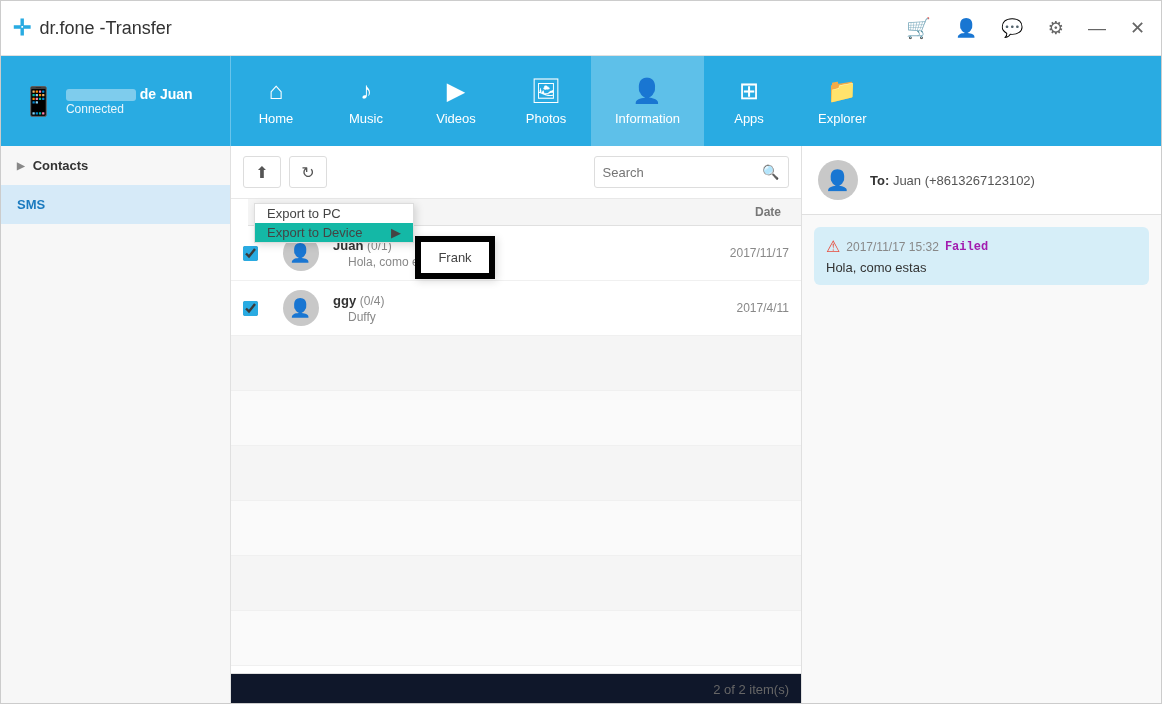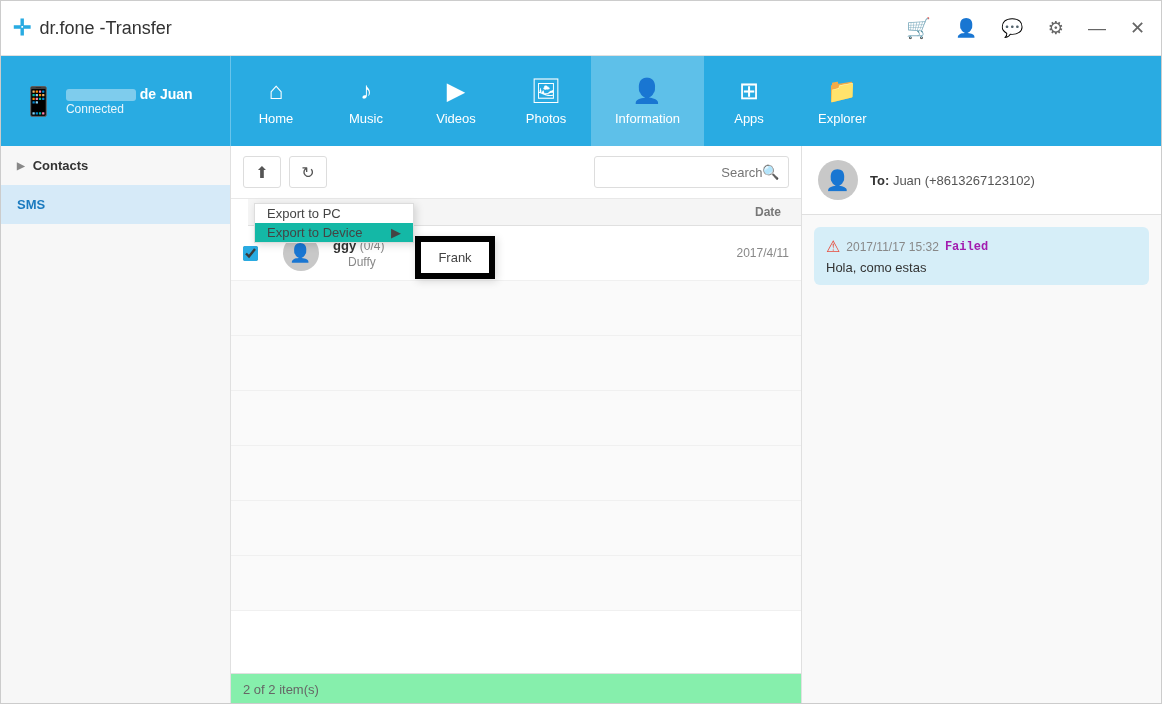--- a/index.html
+++ b/index.html
@@ -69,21 +69,21 @@
       display: flex; align-items: center; justify-content: center;
       width: 38px; height: 32px; border: 1px solid #ddd; background: #fff;
       cursor: pointer; border-radius: 3px; font-size: 16px; color: #555;
     }
     .search-box {
       margin-left: auto; display: flex; align-items: center;
       border: 1px solid #ddd; border-radius: 3px; padding: 0 8px;
       background: #fff; height: 32px;
     }
     .search-input {
-      border: none; outline: none; font-size: 13px; color: #555; width: 160px; background: transparent; text-align: right;
+      border: none; outline: none; font-size: 13px; color: #555; width: 160px; background: transparent;
     }
     .search-icon { color: #aaa; font-size: 14px; }
 
     
     .dropdown-menu {
       position: absolute; top: 46px; left: 10px; z-index: 100;
       background: #fff; border: 1px solid #ddd; box-shadow: 2px 2px 8px rgba(0,0,0,0.15);
       width: 160px;
     }
     .dropdown-item {
@@ -118,22 +118,22 @@
     .contact-name { font-size: 13px; font-weight: 600; color: #333; }
     .contact-preview { font-size: 12px; color: #888; margin-top: 2px; margin-left: 15px; }
     .list-date { font-size: 12px; color: #888; text-align: right; }
     .checkbox-cell { display: flex; align-items: center; }
     input[type=checkbox] { width: 15px; height: 15px; accent-color: #29abe2; cursor: pointer; }
     .empty-row { height: 55px; border-bottom: 1px solid #f0f0f0; background: #f5f5f5; }
     .empty-row:nth-child(even) { background: #fafafa; }
 
     
     .list-footer {
-      padding: 8px 12px; background: #86efac; border-top: 1px solid #e0e0e0;
-      font-size: 13px; color: #666; text-align: left;
+      padding: 8px 12px; background: #0f172a; border-top: 1px solid #e0e0e0;
+      font-size: 13px; color: #666; text-align: right;
     }
 
     
     .right-panel { width: 360px; background: #f9f9f9; border-left: 1px solid #e0e0e0; display: flex; flex-direction: column; }
     .right-panel-header {
       display: flex; align-items: center; gap: 12px;
       padding: 14px 16px; border-bottom: 1px solid #e0e0e0; background: #fff;
     }
     .right-avatar { width: 40px; height: 40px; border-radius: 50%; background: #c8c8c8; display: flex; align-items: center; justify-content: center; color: #888; font-size: 20px; }
     .right-to { font-size: 13px; color: #555; }
@@ -253,20 +253,34 @@
 
     <div class="list-header">
       <span></span>
       <span></span>
       <span>Name</span>
       <span style="text-align:right;">Date</span>
     </div>
 
     <div class="list-area">
 
+      <div class="list-row">
+        <div class="checkbox-cell">
+          <input type="checkbox" checked="" style="">
+        </div>
+        <div class="avatar-circle">👤</div>
+        <div>
+          <div class="contact-name">
+            <span>Juan</span>
+            <span style="font-weight:400;color:#888;font-size:12px;">(0/1)</span>
+          </div>
+          <div class="contact-preview">Hola, como estas</div>
+        </div>
+        <div class="list-date">2017/11/17</div>
+      </div>
 
       <div class="list-row">
         <div class="checkbox-cell">
           <input type="checkbox" checked="" style="">
         </div>
         <div class="avatar-circle">👤</div>
         <div>
           <div class="contact-name">
             <span>ggy</span>
             <span style="font-weight:400;color:#888;font-size:12px;">(0/4)</span>

